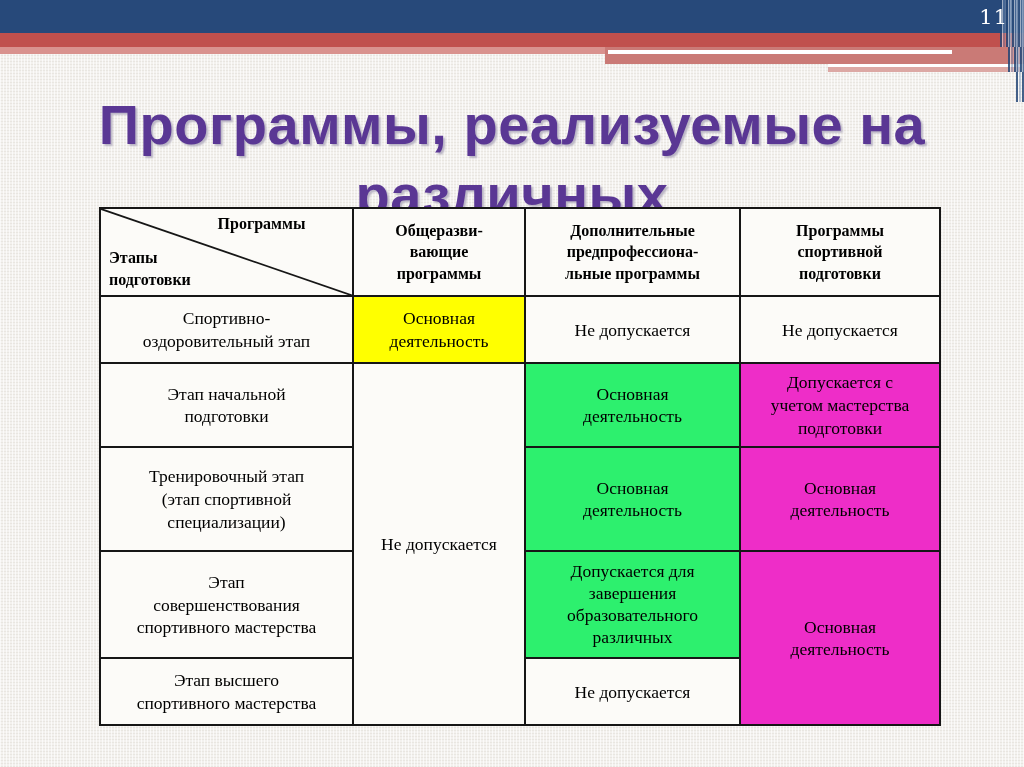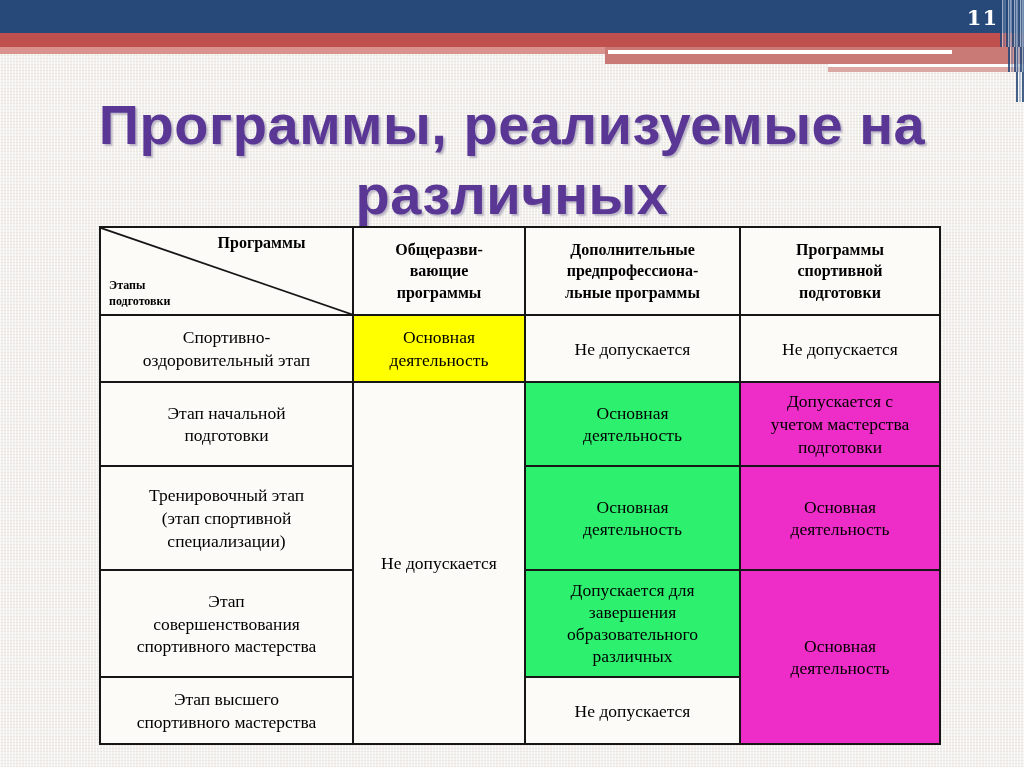--- a/index.html
+++ b/index.html
@@ -22,51 +22,51 @@
   .stripes{
     position:absolute;top:0;right:0;
     background:repeating-linear-gradient(90deg,
       rgba(36,70,118,0.85) 0 2px, rgba(255,255,255,0.55) 2px 3px,
       rgba(110,140,180,0.45) 3px 5px, rgba(255,255,255,0.22) 5px 6px);
   }
   .stripes.s1{width:24px;height:47px;}
   .stripes.s2{width:16px;height:72px;}
   .stripes.s3{width:8px;height:102px;}
   .page-number{
-    position:absolute;top:5px;right:26px;
+    position:absolute;top:5px;right:16px;
     color:#ffffff;font-family:"DejaVu Serif","Liberation Serif",serif;
-    font-size:21px;font-weight:bold;letter-spacing:1px;
+    font-size:21px;font-weight:normal;letter-spacing:1px;
   }
   
   .title{
     position:absolute;top:90px;left:0;width:100%;
     text-align:center;color:#5a3794;font-weight:bold;font-size:56px;line-height:1.25;
     text-shadow:2px 2px 2px #b9b4c4;white-space:pre-line;letter-spacing:0.5px;
   }
   
-  .tbl-wrap{position:absolute;left:99px;top:226px;}
+  .tbl-wrap{position:absolute;left:99px;top:207px;}
   table.grid{border-collapse:collapse;table-layout:fixed;width:840px;}
   table.grid td{
     border:2px solid #161616;text-align:center;vertical-align:middle;
     font-family:"Liberation Serif","DejaVu Serif",serif;font-size:17.5px;color:#000;
     line-height:1.3;padding:2px 8px;white-space:pre-line;background:#fcfbf8;
   }
   table.grid td.hdr{font-weight:bold;font-size:16px;line-height:1.35;}
   td.c-yellow{background:#ffff00 !important;}
   td.c-green{background:#2df06e !important;}
   td.c-magenta{background:#ee2dc8 !important;}
   td.corner{position:relative;padding:0 !important;}
   .corner-svg{position:absolute;inset:0;width:100%;height:100%;}
   .corner-top{
     position:absolute;top:4px;left:70px;right:0;text-align:center;
     font-weight:bold;font-size:16px;font-family:"Liberation Serif",serif;
   }
   .corner-bottom{
     position:absolute;bottom:5px;left:8px;text-align:left;
-    font-weight:bold;font-size:12px;line-height:1.35;
+    font-weight:bold;font-size:16px;line-height:1.35;
     font-family:"Liberation Serif",serif;white-space:pre-line;
   }
 </style>
 </head>
 <body>
 
 <div class="slide">
 
   <div class="band-navy"></div>
   <div class="band-red"></div>

